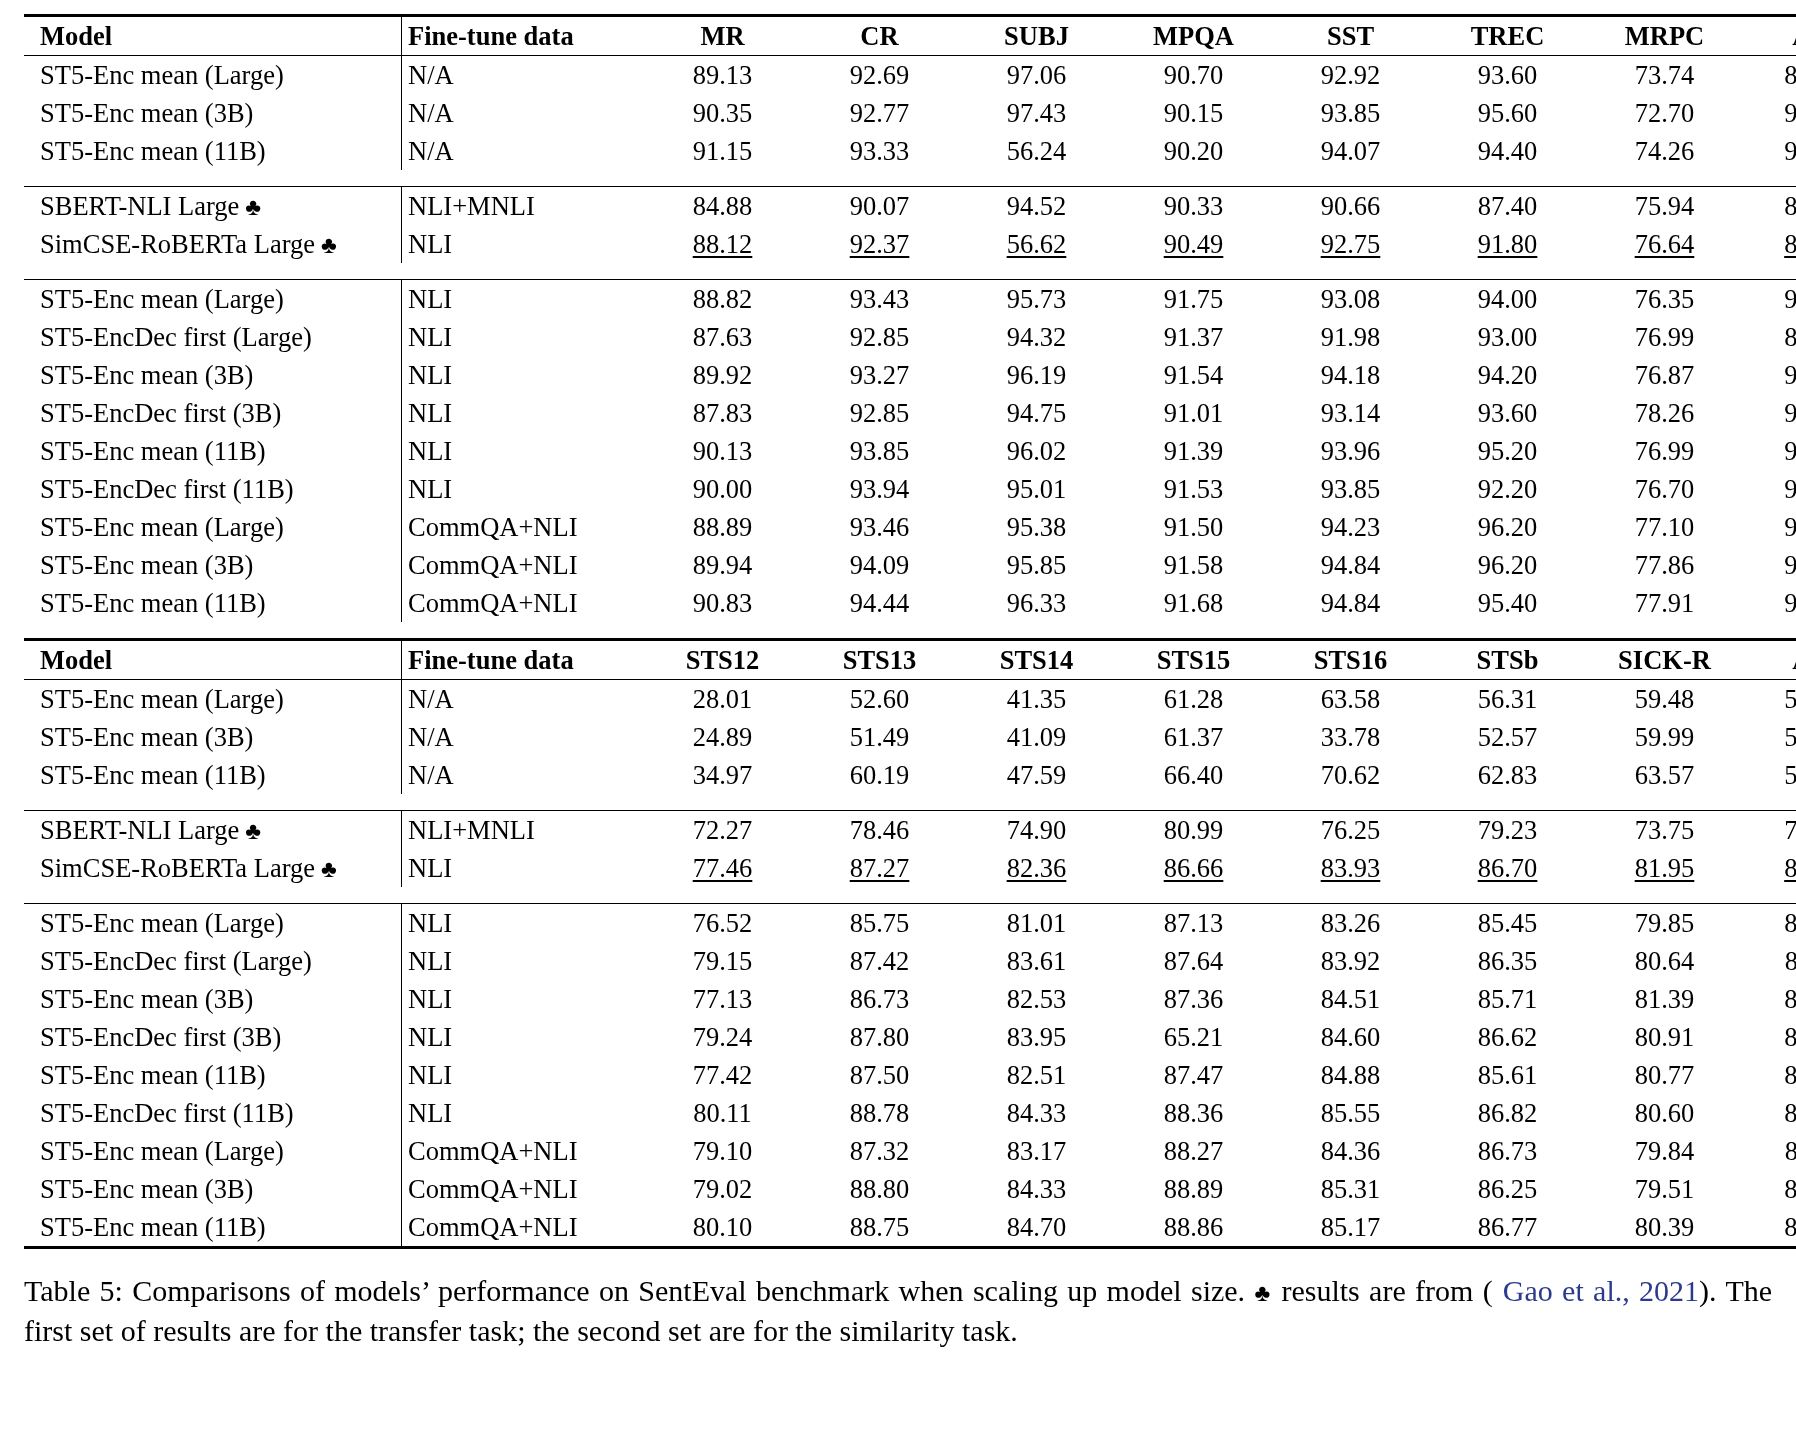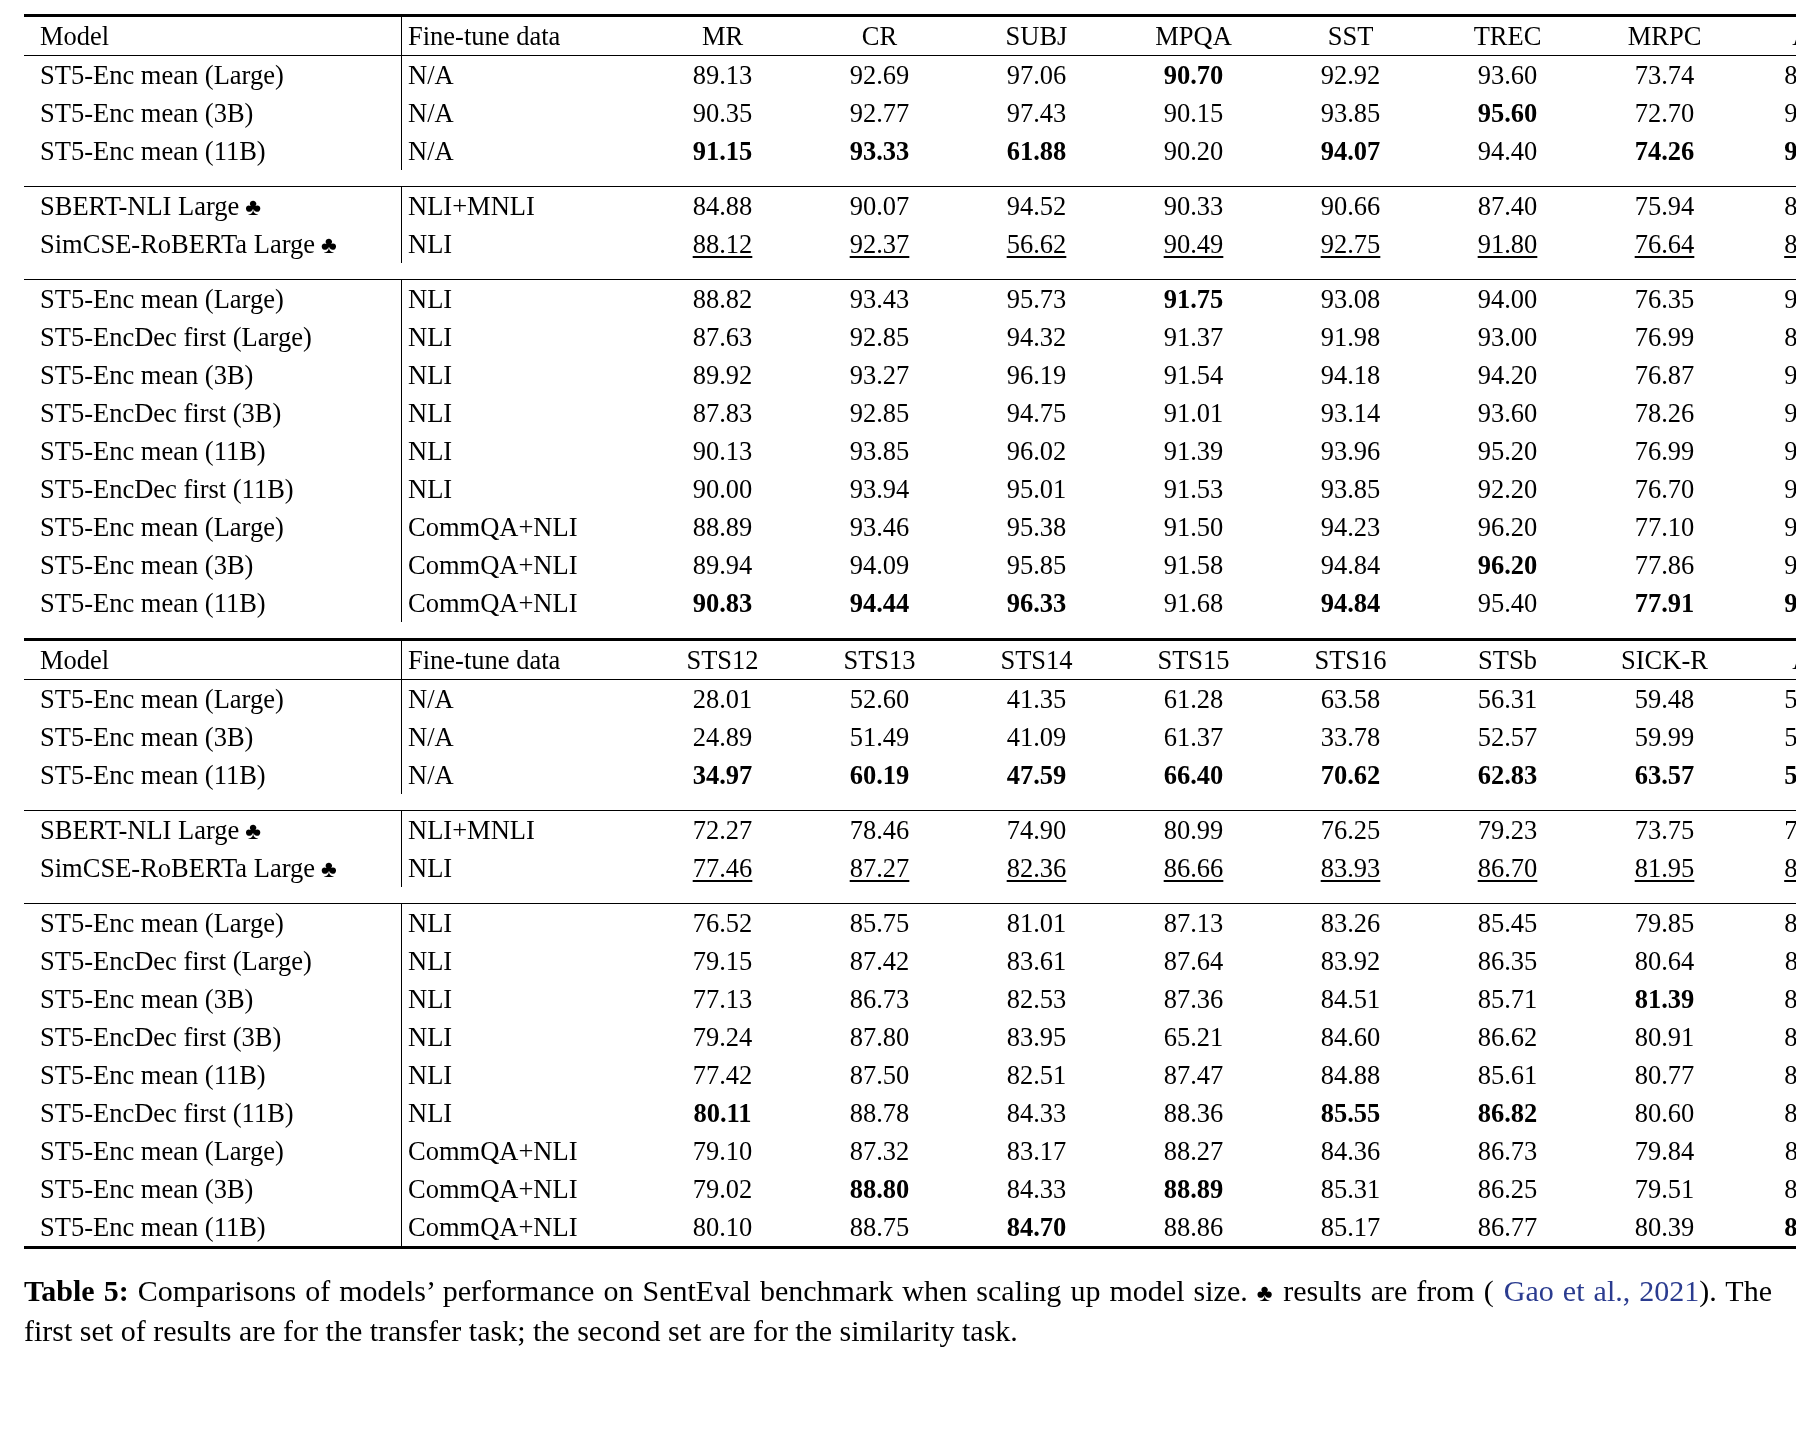--- a/index.html
+++ b/index.html
@@ -26,31 +26,31 @@
   table.tbl td, table.tbl th {
     font-size: 26.5px;
     padding: 3.5px 6px;
     vertical-align: baseline;
     white-space: nowrap;
   }
   .rule-top td { border-top: 3px solid #000; }
   .rule-mid td { border-top: 1.6px solid #000; }
   .rule-thick td { border-top: 3px solid #000; }
   .hdr td {
-    font-weight: normal;
+    font-weight: bold;
     font-size: 28px;
     padding-top: 7px;
     padding-bottom: 9px;
   }
   .c-model { width: 355px; text-align: left; padding-left: 16px !important; }
   .c-ft    { width: 230px; border-left: 1.6px solid #000; }
   .c-num   { width: 145px; text-align: center; }
   .c-avg   { width: 130px; text-align: center; }
   td.c-num, td.c-avg { padding-right: 14px; }
-  .b { font-weight: bold; }
+  .b { font-weight: normal; }
   .u { text-decoration: underline; text-underline-offset: 3px; }
   .club { font-size: 24px; }
   .spacer td { height: 9px; padding: 0; border: none; }
   .caption {
     width: 1748px;
     margin-top: 22px;
     font-size: 30px;
     line-height: 1.32;
     text-align: justify;
   }
@@ -96,21 +96,21 @@
           <td class="c-num">93.85</td>
           <td class="c-num b">95.60</td>
           <td class="c-num">72.70</td>
           <td class="c-avg">90.41</td>
         </tr>
         <tr>
           <td class="c-model">ST5-Enc mean (11B)</td>
           <td class="c-ft">N/A</td>
           <td class="c-num b">91.15</td>
           <td class="c-num b">93.33</td>
-          <td class="c-num b">61.88</td>
+          <td class="c-num b">56.24</td>
           <td class="c-num">90.20</td>
           <td class="c-num b">94.07</td>
           <td class="c-num">94.40</td>
           <td class="c-num b">74.26</td>
           <td class="c-avg b">90.71</td>
         </tr>
         <tr class="spacer">
           <td colspan="10"></td>
         </tr>
         <tr class="rule-mid">

